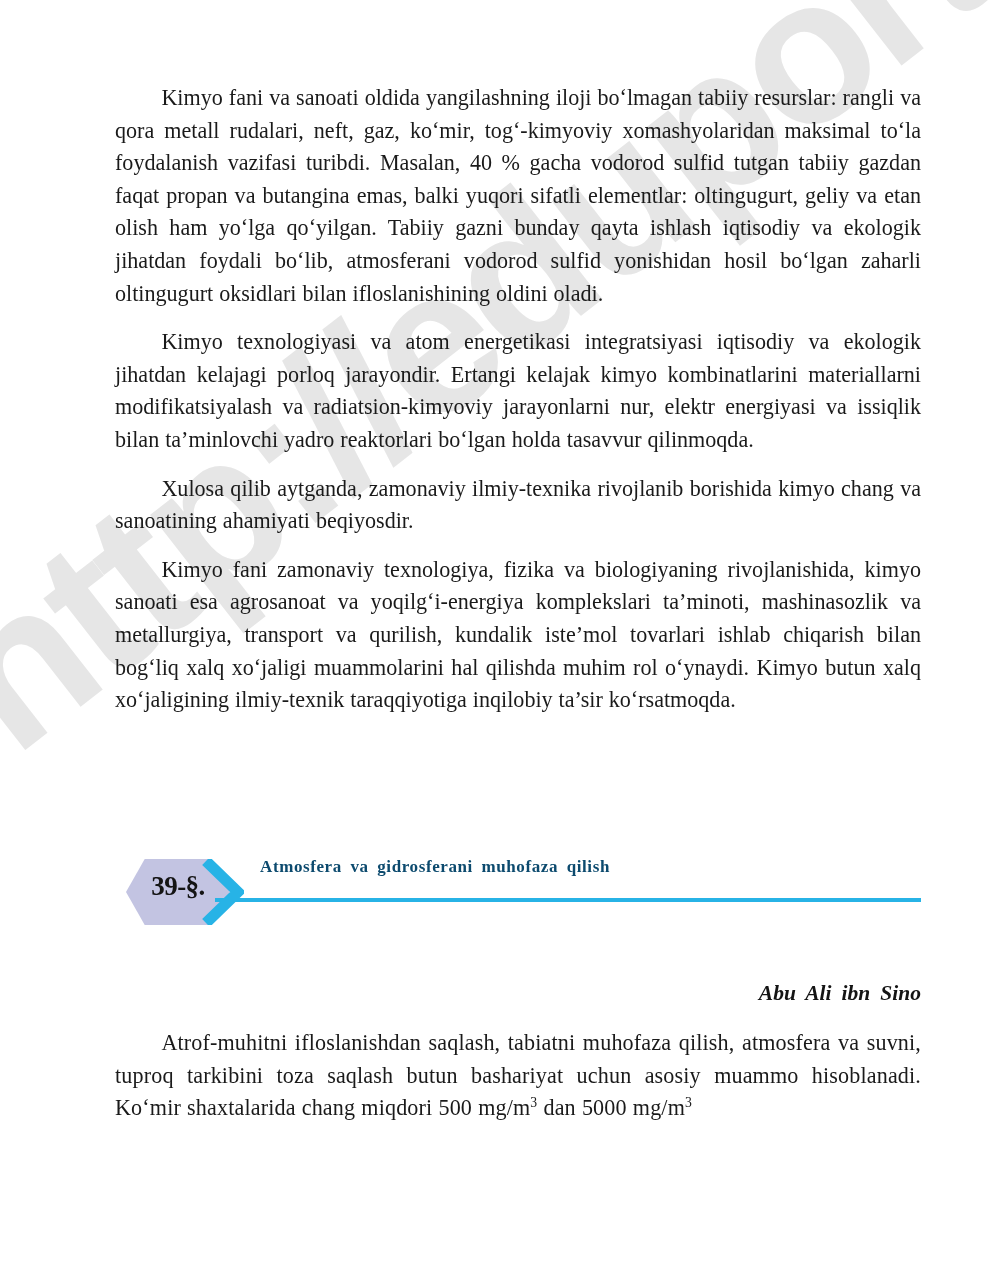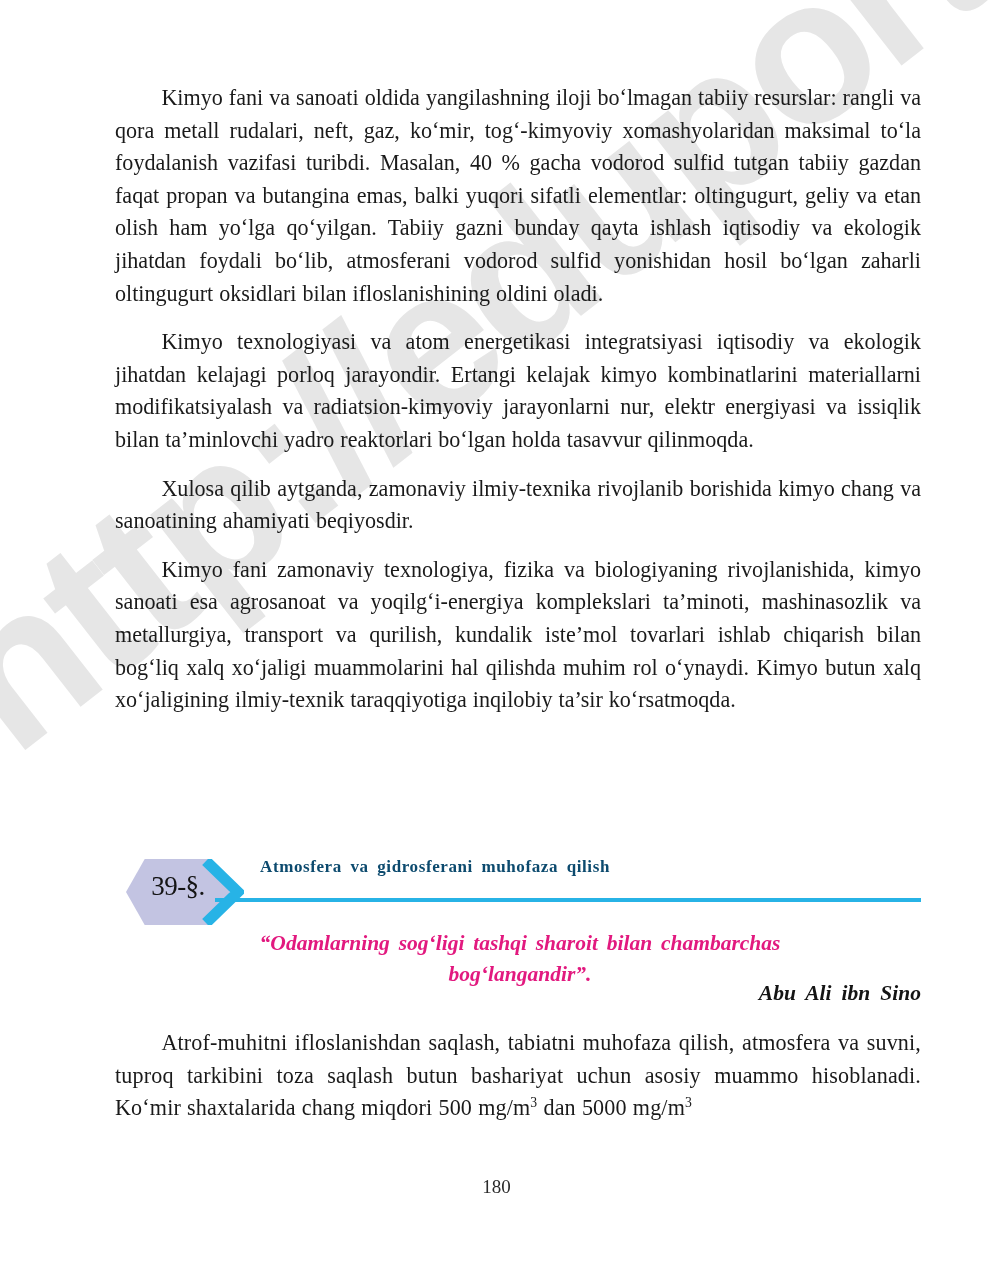--- a/index.html
+++ b/index.html
@@ -97,21 +97,21 @@
   #section-number {
     position: absolute;
     left: 0;
     top: 0;
     width: 104px;
     height: 55px;
     display: flex;
     align-items: center;
     justify-content: center;
     font-size: 27px;
-    font-weight: 400;
+    font-weight: 700;
     color: #141414;
     letter-spacing: -0.5px;
     font-family: "Liberation Serif", "DejaVu Serif", serif;
   }
   #chevron-icon {
     position: absolute;
     left: 74px;
     top: 0px;
     width: 44px;
     height: 66px;
@@ -218,25 +218,20 @@
       <div id="section-number">39-§.</div>
       <svg id="chevron-icon" viewBox="0 0 44 66" xmlns="http://www.w3.org/2000/svg">
         <path d="M6 2 L38 33 L6 64" fill="none" stroke="#27b3e6" stroke-width="11" stroke-linecap="butt" stroke-linejoin="miter"></path>
       </svg>
     </div>
 
     <div id="heading-rule"></div>
     <div id="heading-title">Atmosfera va gidrosferani muhofaza qilish</div>
   </div>
 
-  <div id="epigraph">
-    <div class="epigraph-line">“Odamlarning sog‘ligi tashqi sharoit bilan chambarchas</div>
-    <div class="epigraph-line">bog‘langandir”.</div>
-  </div>
   <div id="epigraph-attribution">Abu Ali ibn Sino</div>
 
   <div id="closing-block">
     <p class="body-par"><span>Atrof-muhitni ifloslanishdan saqlash, tabiatni muhofaza qilish, atmosfera va suvni, tuproq tarkibini toza saqlash butun  bashariyat uchun asosiy muammo hisoblanadi. Ko‘mir shaxtalarida chang miqdori 500 mg/m</span><sup class="unit-exp">3</sup><span> dan 5000 mg/m</span><sup class="unit-exp">3</sup></p>
   </div>
 
-  <div id="page-number">180</div>
 
 </div>
 
 </body></html>

